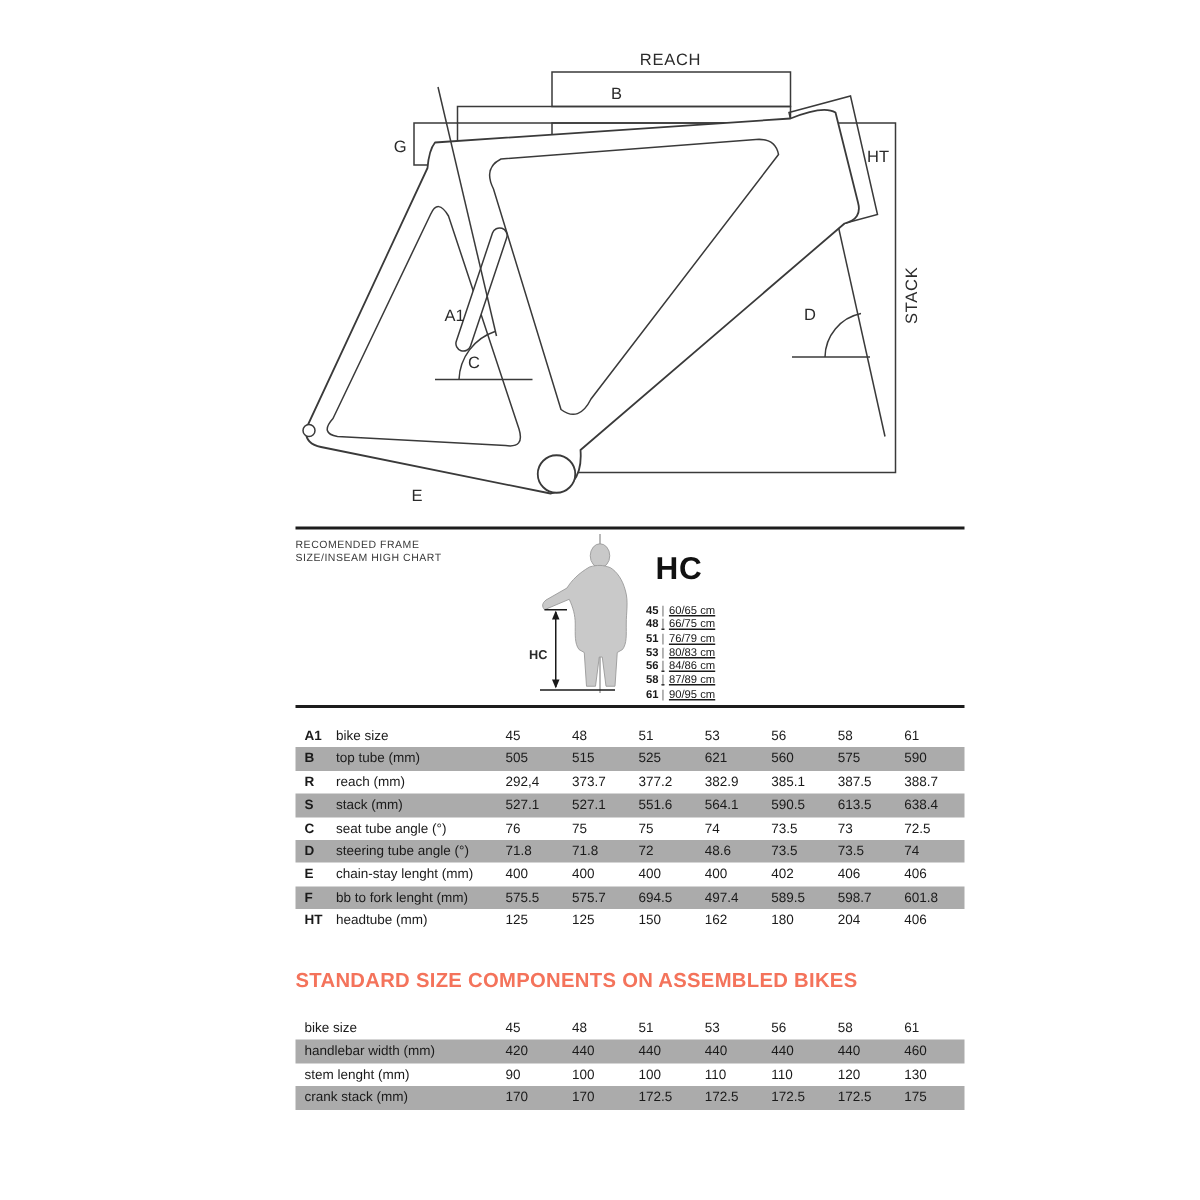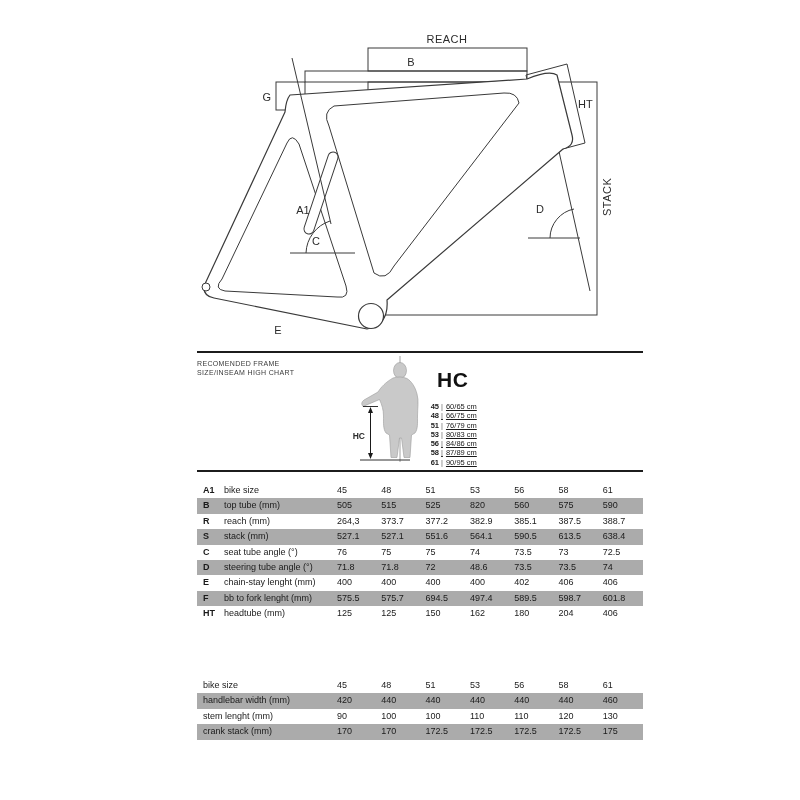--- a/index.html
+++ b/index.html
@@ -135,29 +135,29 @@
         <span class="tval">56</span>
         <span class="tval">58</span>
         <span class="tval">61</span>
       </div>
       <div class="trow shaded">
         <span class="tcode">B</span>
         <span class="tlabel">top tube (mm)</span>
         <span class="tval">505</span>
         <span class="tval">515</span>
         <span class="tval">525</span>
-        <span class="tval">820</span>
+        <span class="tval">621</span>
         <span class="tval">560</span>
         <span class="tval">575</span>
         <span class="tval">590</span>
       </div>
       <div class="trow">
         <span class="tcode">R</span>
         <span class="tlabel">reach (mm)</span>
-        <span class="tval">264,3</span>
+        <span class="tval">292,4</span>
         <span class="tval">373.7</span>
         <span class="tval">377.2</span>
         <span class="tval">382.9</span>
         <span class="tval">385.1</span>
         <span class="tval">387.5</span>
         <span class="tval">388.7</span>
       </div>
       <div class="trow shaded">
         <span class="tcode">S</span>
         <span class="tlabel">stack (mm)</span>
@@ -219,20 +219,21 @@
         <span class="tval">125</span>
         <span class="tval">125</span>
         <span class="tval">150</span>
         <span class="tval">162</span>
         <span class="tval">180</span>
         <span class="tval">204</span>
         <span class="tval">406</span>
       </div>
     </div>
 
+  <div class="components-title">STANDARD SIZE COMPONENTS ON ASSEMBLED BIKES</div>
   <div class="components-table">
       <div class="trow">
         <span class="clabel">bike size</span>
         <span class="tval">45</span>
         <span class="tval">48</span>
         <span class="tval">51</span>
         <span class="tval">53</span>
         <span class="tval">56</span>
         <span class="tval">58</span>
         <span class="tval">61</span>

